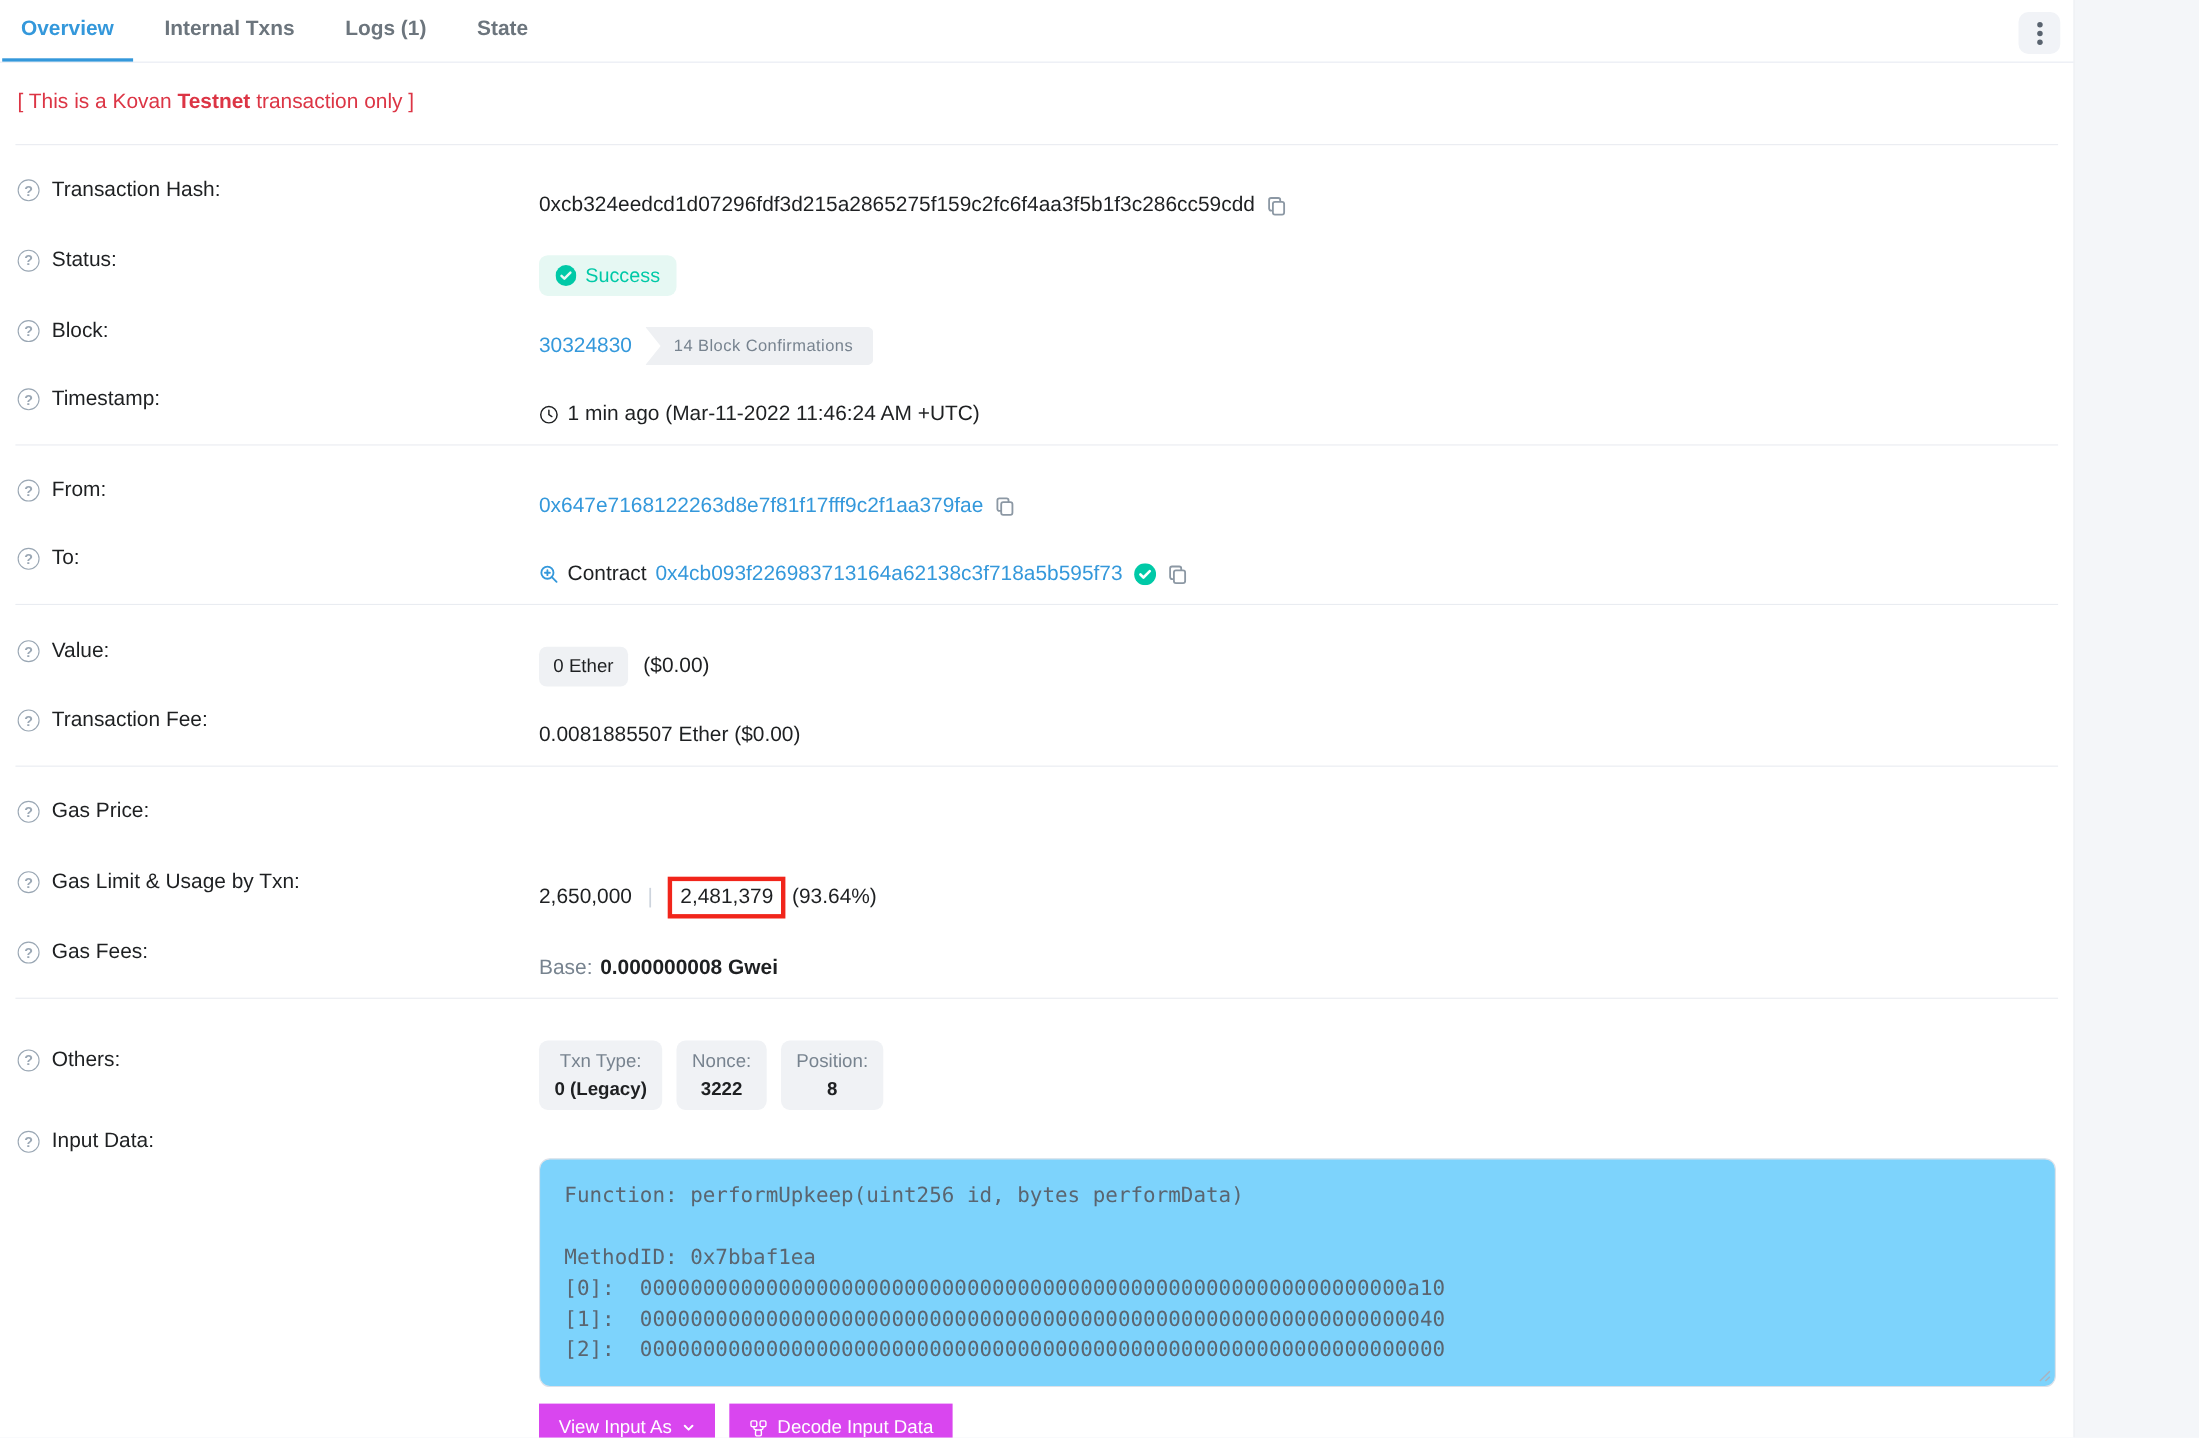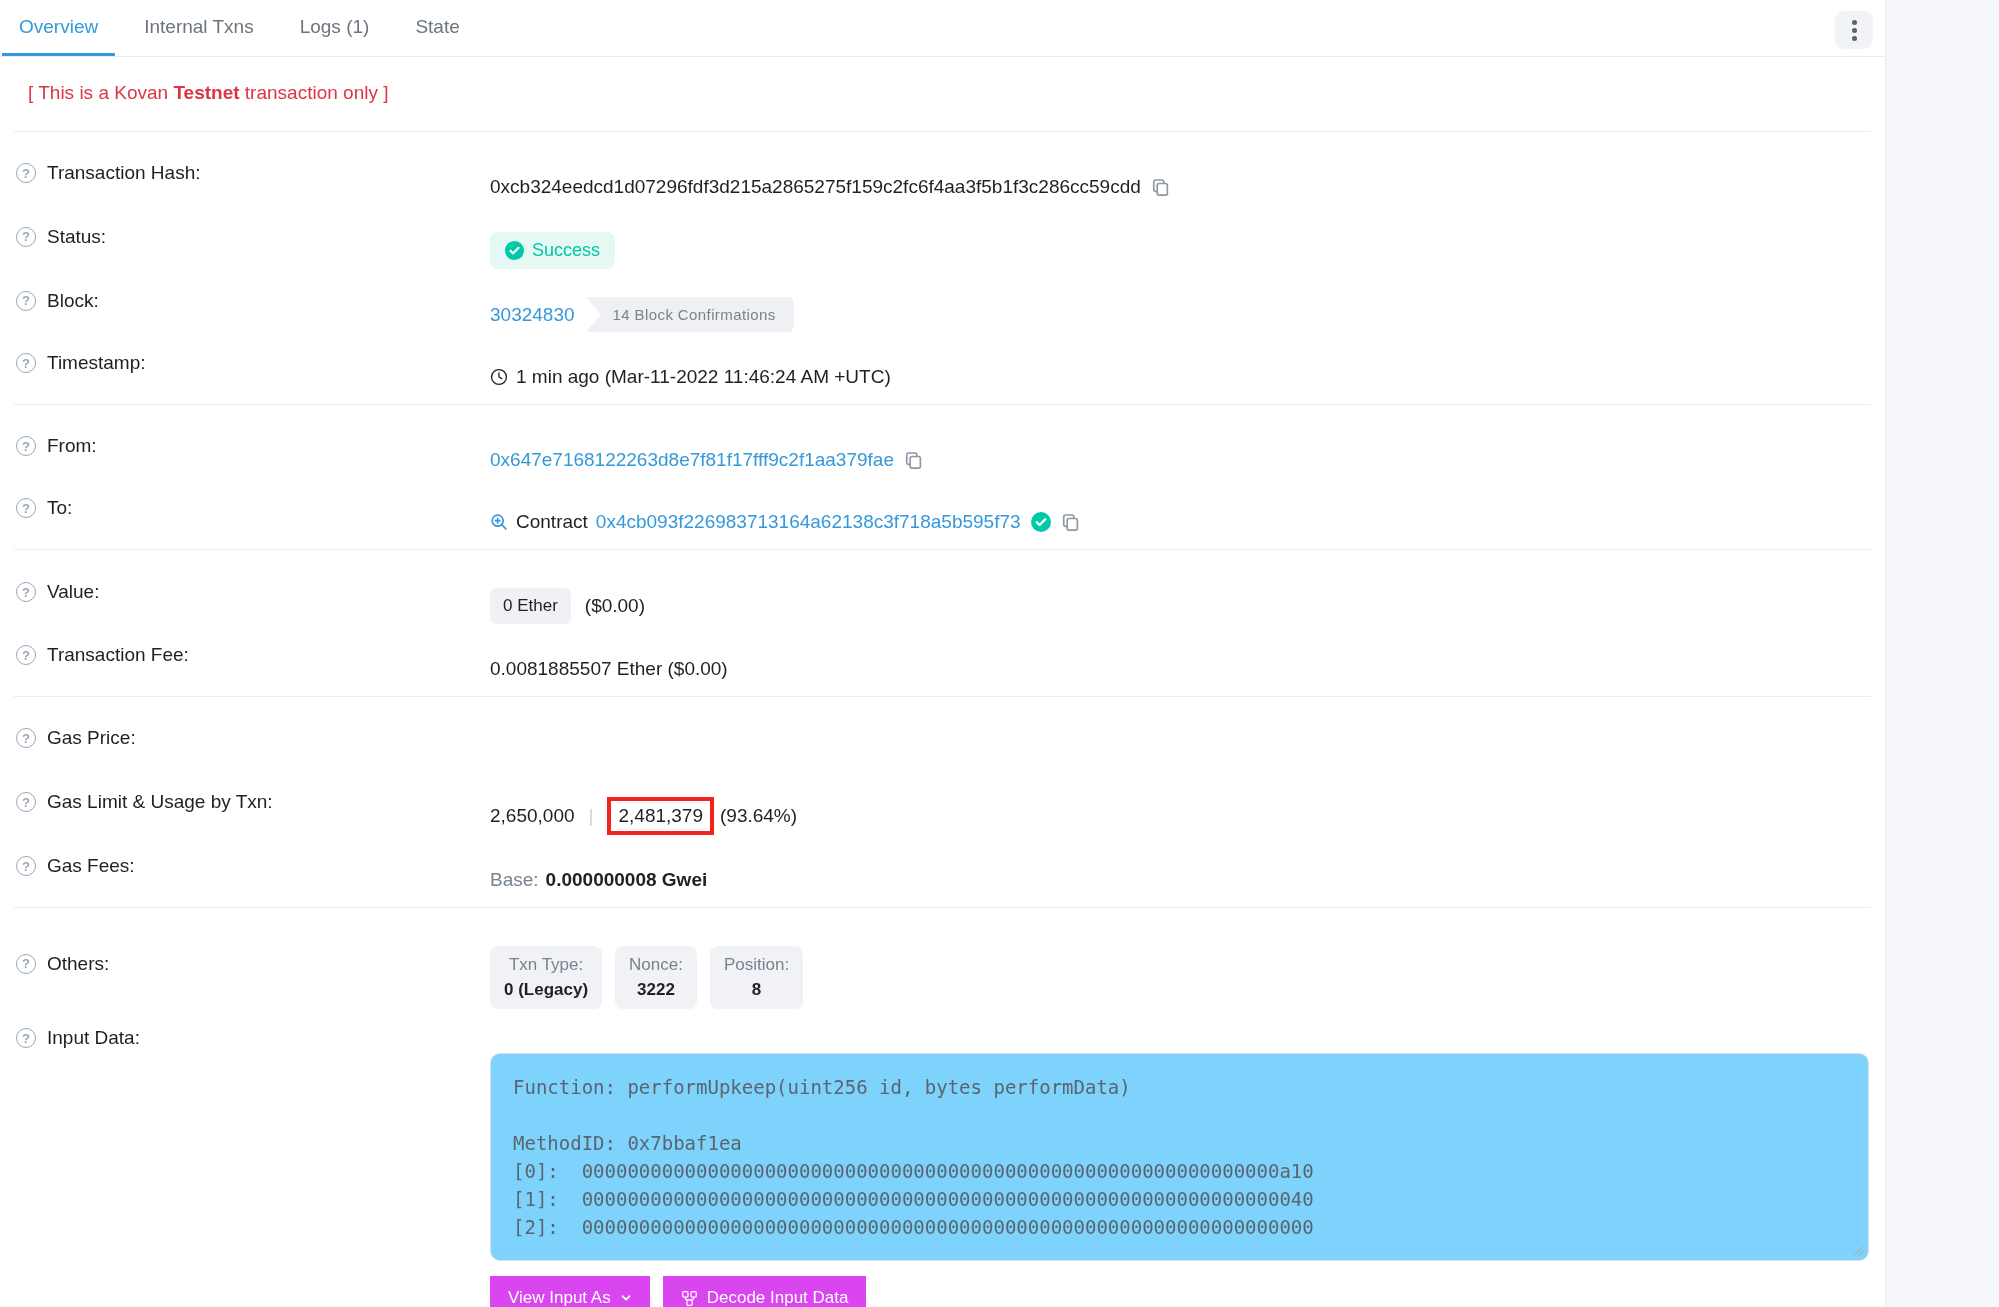--- a/index.html
+++ b/index.html
@@ -23,37 +23,37 @@
     position: relative;
     display: flex; align-items: stretch;
     height: 57px;
     border-bottom: 1px solid #e7eaf3;
     padding-left: 2px;
   }
   .tab {
     display: flex; align-items: center;
     padding: 0 17px;
     margin-right: 12px;
-    font-weight: 400;
+    font-weight: 700;
     color: #6c757d;
     cursor: pointer;
     border-bottom: 3px solid transparent;
   }
   .tab.active { color: #3498db; border-bottom-color: #3498db; }
   .kebab {
     position: absolute; right: 12px; top: 11px;
     width: 38px; height: 38px;
     background: #f1f3f7; border: none; border-radius: 9px;
     display: flex; flex-direction: column; align-items: center; justify-content: center;
     gap: 3px; cursor: pointer;
   }
   .kebab .dot { width: 5px; height: 5px; border-radius: 50%; background: #59636f; }
 
   
-  .notice { padding: 25px 16px 27px 28px; color: #dc3545; }
+  .notice { padding: 25px 16px 27px 16px; color: #dc3545; }
   .notice b { font-weight: 700; }
 
   .divider { border-top: 1px solid #e9ecf1; margin: 0 14px; }
 
   
   section { padding: 10px 0; }
   .row { display: flex; align-items: center; min-height: 62px; padding: 0 16px; }
   .row.top { align-items: flex-start; padding-top: 12px; }
   .label-col { flex: 0 0 474px; display: flex; align-items: center; }
   .row.top .label-col { padding-top: 6px; }

